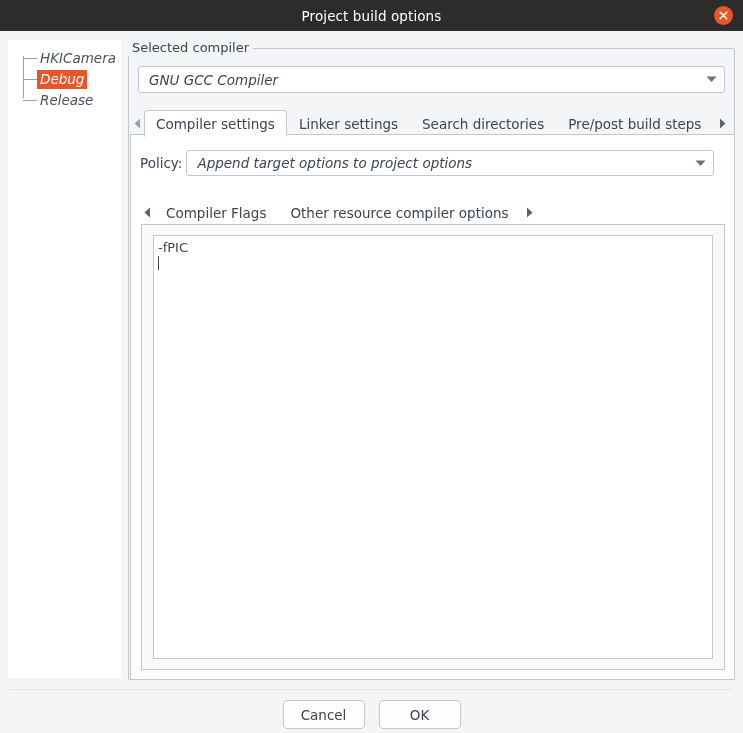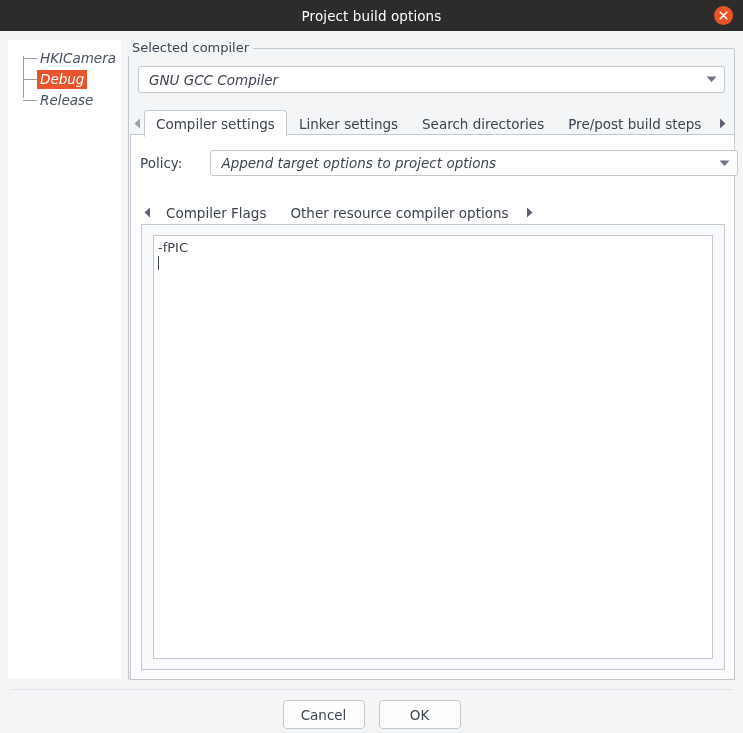--- a/index.html
+++ b/index.html
@@ -206,21 +206,21 @@
   
   .policy-row {
     position: absolute;
     left: 140px; top: 150px;
     display: flex;
     align-items: center;
   }
   .policy-label {
     font-size: 13.5px;
     color: #3c4450;
-    margin-right: 28px;
+    margin-right: 4px;
   }
   #policy-combo {
     position: static;
     width: 528px; height: 26px;
   }
 
   
   #inner-tabbar {
     left: 140px; top: 197px;
     width: 589px; height: 29px;

